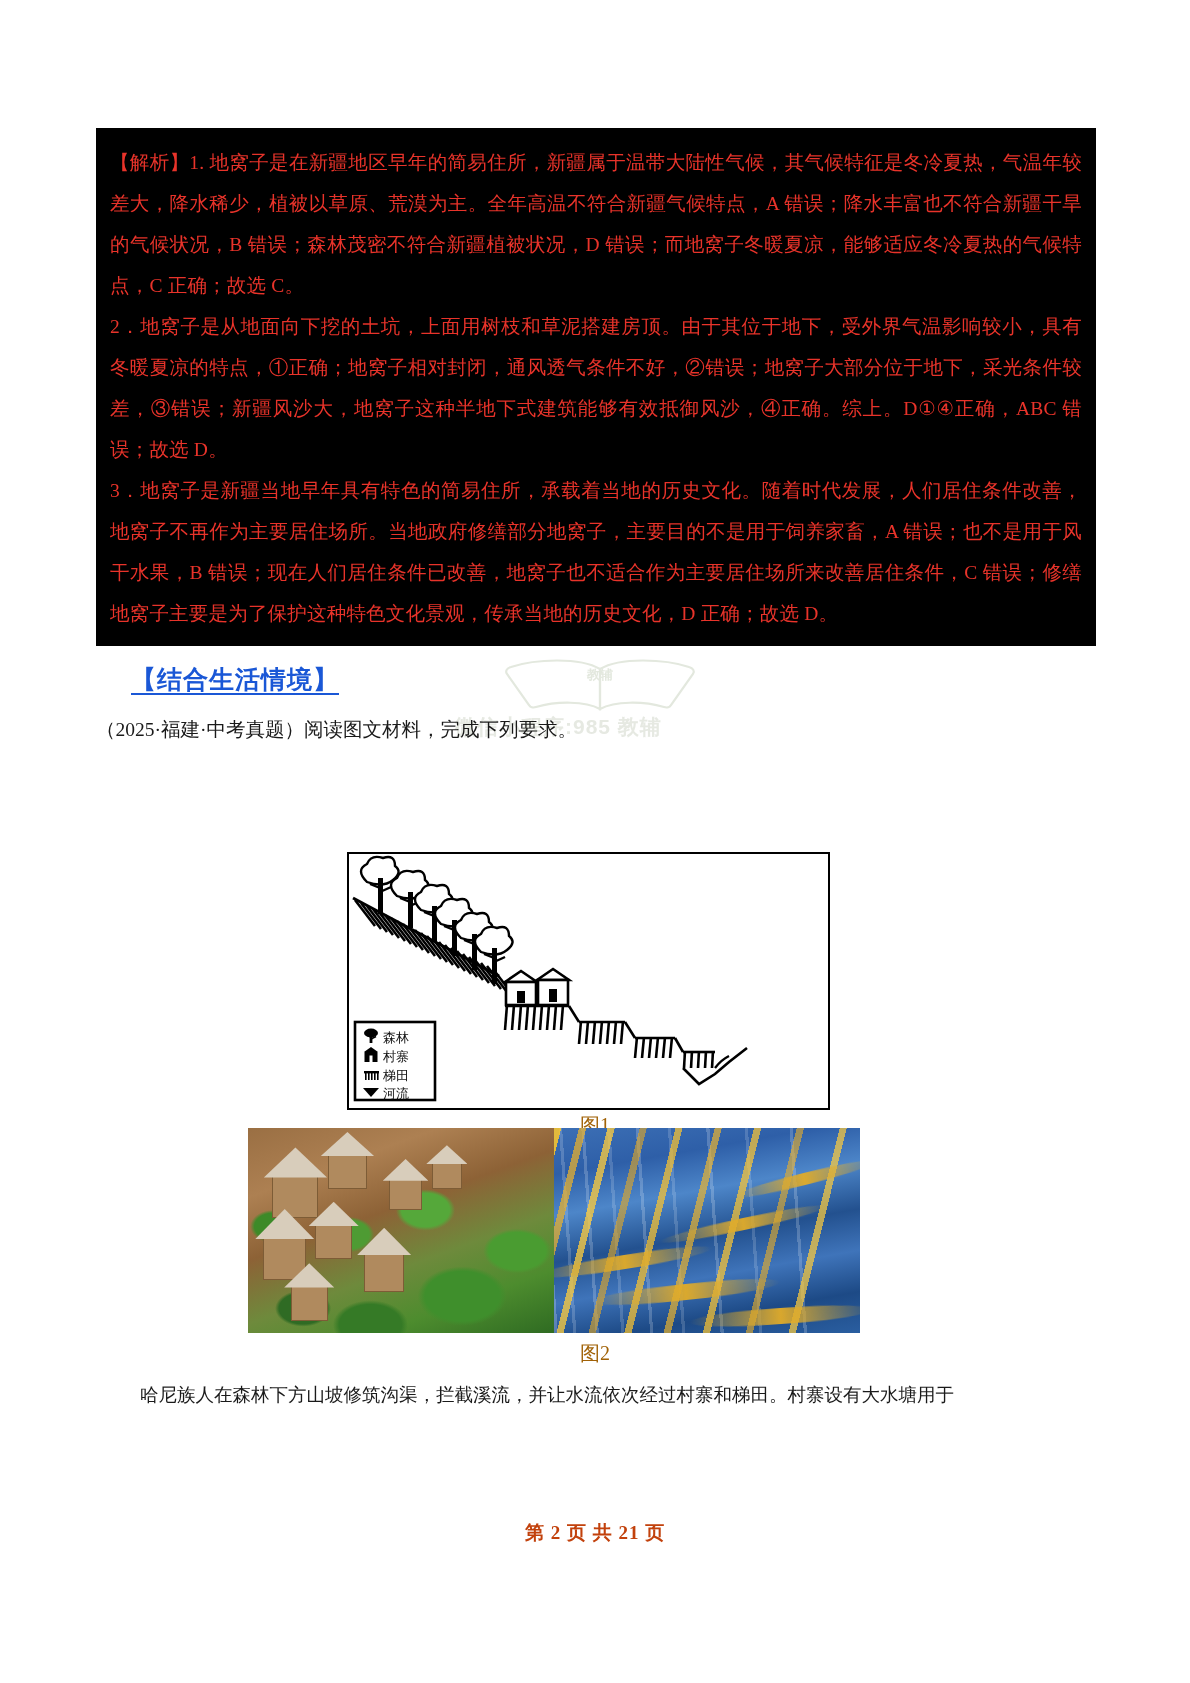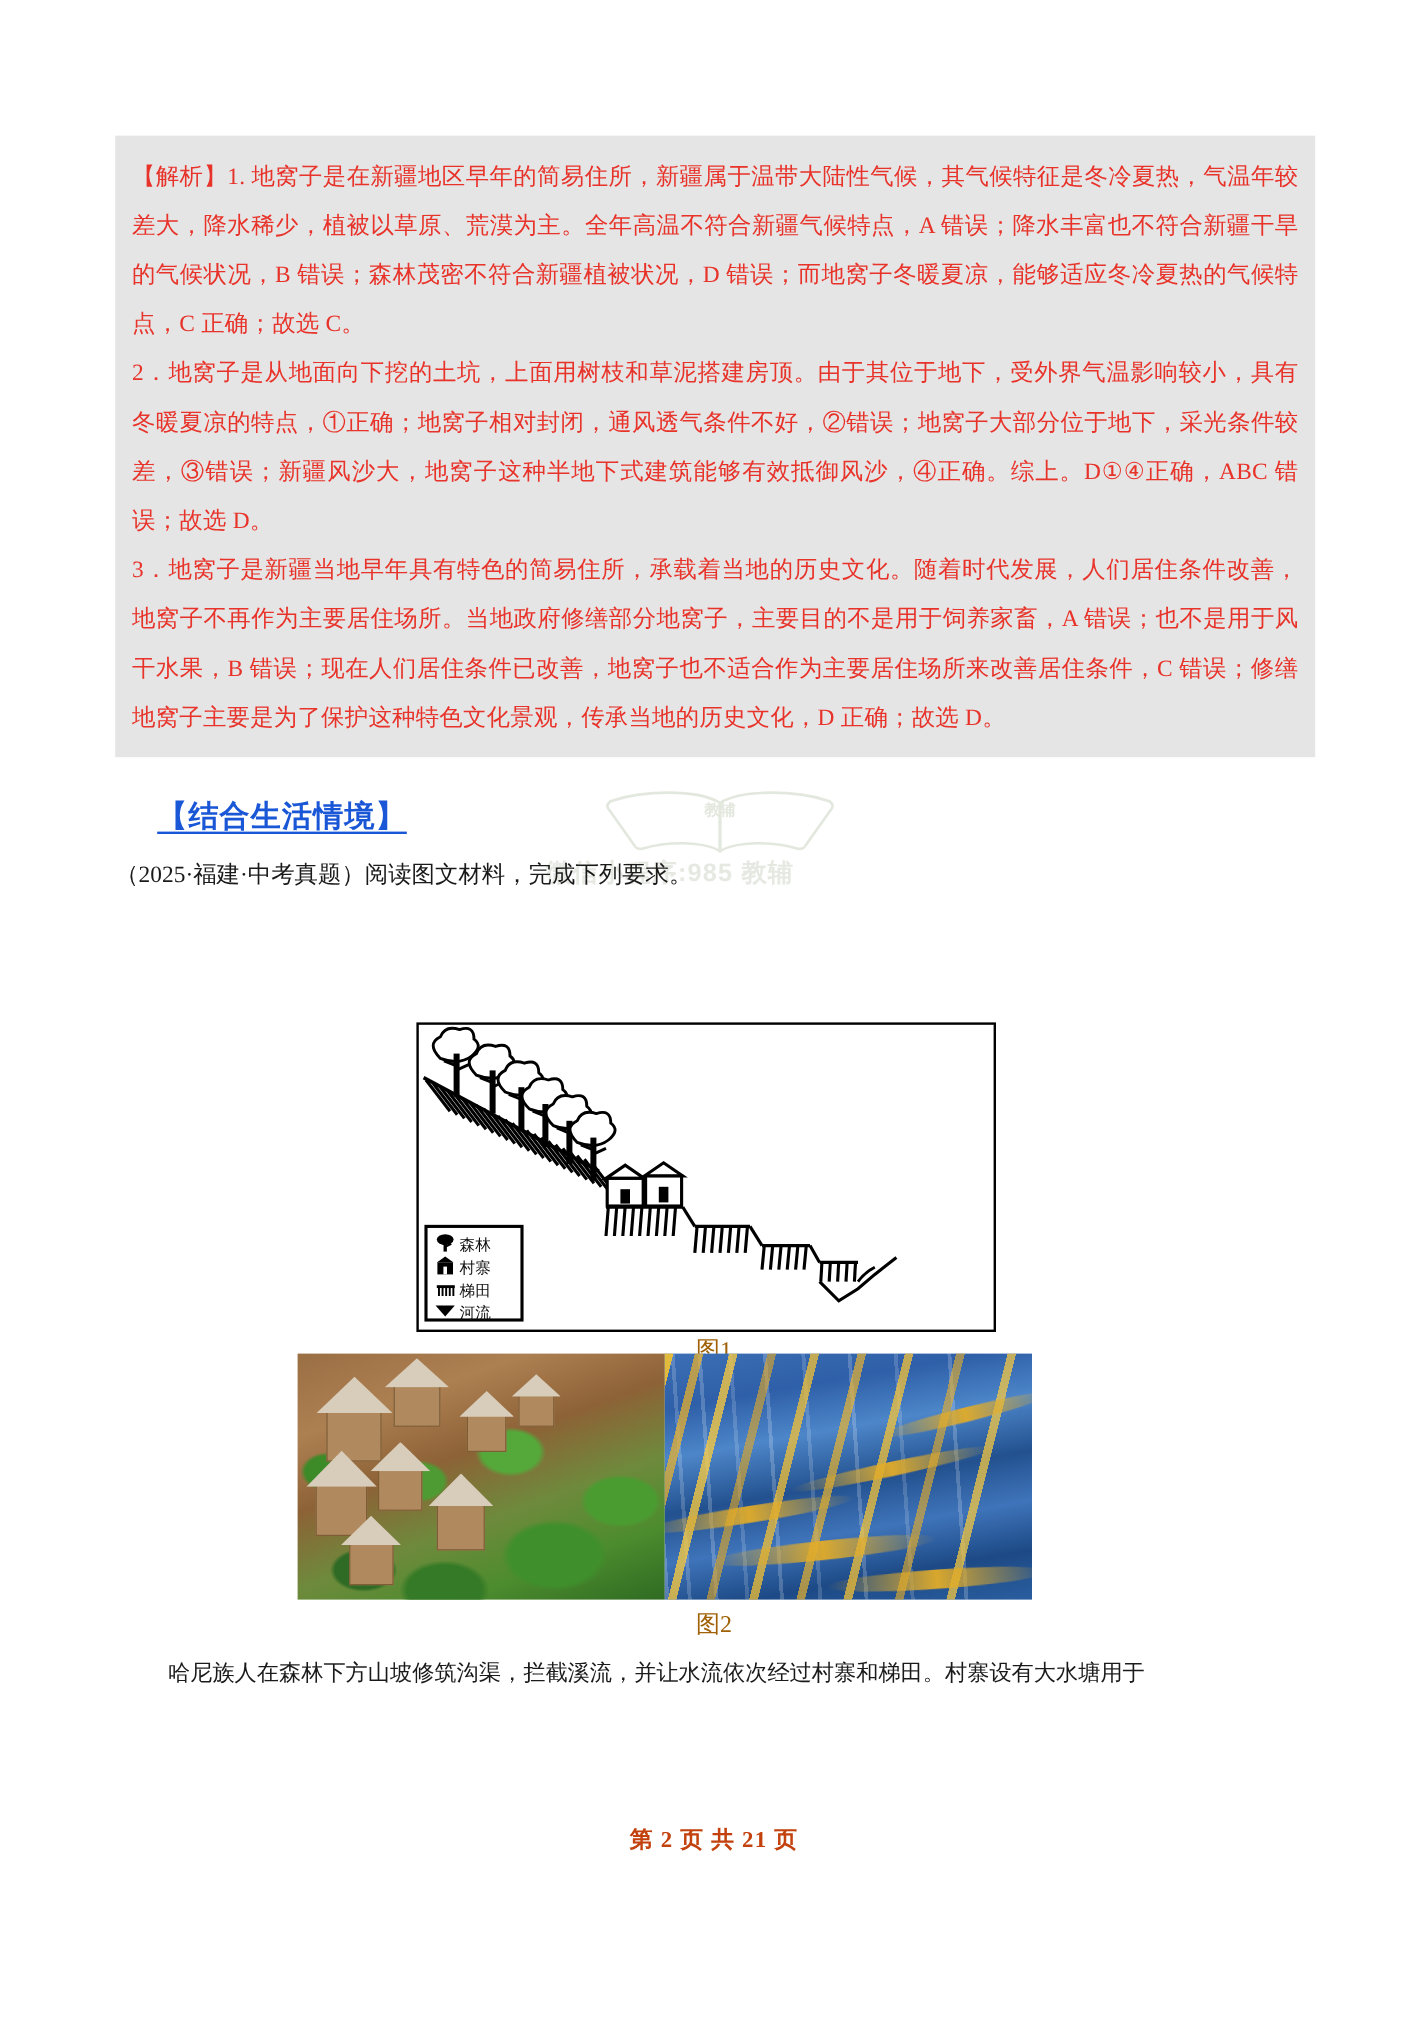--- a/index.html
+++ b/index.html
@@ -49,23 +49,23 @@
     left: 40px;
     top: 0;
     width: 210px;
     height: 56px;
   }
 
   
   .explain-block {
     position: absolute;
     left: 96px;
-    top: 113px;
+    top: 128px;
     width: 1000px;
-    background: #e5e5e5;
+    background: #000000;
     padding: 14px 0 12px 0;
     box-sizing: border-box;
     z-index: 2;
     font-family: Liberation Serif, serif;
   }
   .exp-para {
     color: #e8332a;
     font-size: 19.5px;
     line-height: 41px;
     padding: 0 14px;

